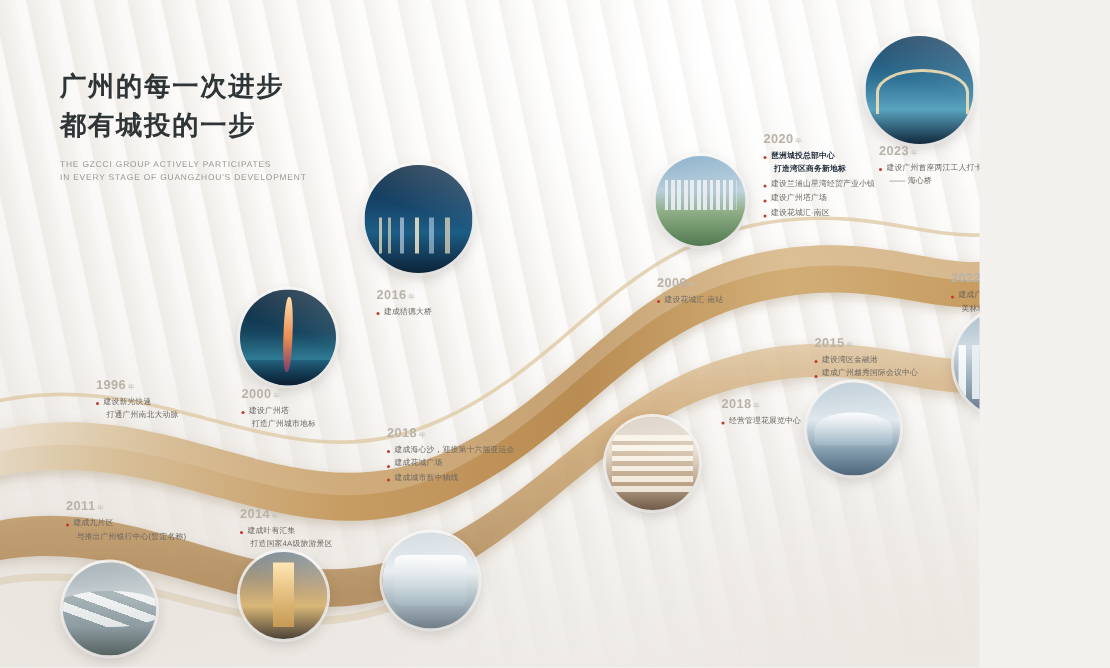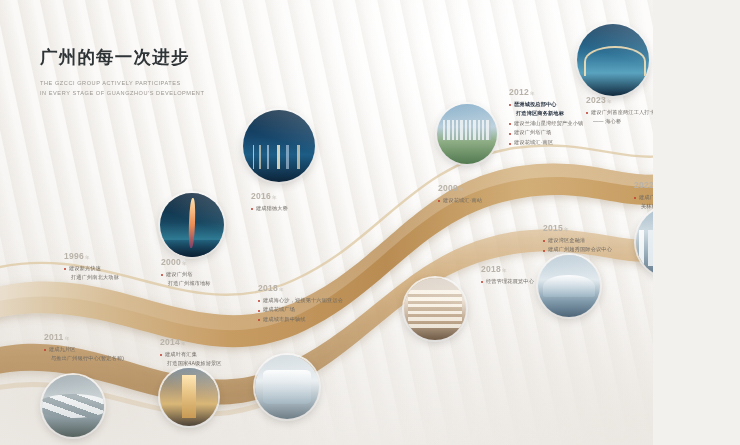--- a/index.html
+++ b/index.html
@@ -187,20 +187,21 @@
              C 104 234, 186 330, 294 280
              C 382 240, 412 164, 514 148
              C 602 135, 640 178, 700 142
              C 726 127, 740 108, 762 92" fill="none" stroke="#dcc49b" stroke-width="2.4" opacity=".7"></path>
     <path d="M -20 392
              C 88 360, 166 444, 268 402" fill="none" stroke="#d9c6a8" stroke-width="5" opacity=".5"></path>
   </svg>
 
   <div class="header">
     <div class="h-line">广州的每一次进步</div>
+    <div class="h-line">都有城投的一步</div>
     <div class="h-sub">THE GZCCI GROUP ACTIVELY PARTICIPATES</div>
     <div class="h-sub" style="margin-top:0">IN EVERY STAGE OF GUANGZHOU'S DEVELOPMENT</div>
   </div>
 
   <div class="node" style="left:577px;top:24px;width:72px;height:72px;">
     <div class="ph ph-bridge2"></div>
     <div class="glass"></div>
   </div>
 
   <div class="node" style="left:243px;top:110px;width:72px;height:72px;">
@@ -309,21 +310,21 @@
 
   <div class="lbl" style="left:481px;top:265px;">
     <div class="yr">
       <span>2018</span><span class="ysuf">年</span>
     </div>
     <div class="li">经营管理花展览中心</div>
   </div>
 
   <div class="lbl" style="left:509px;top:88px;">
     <div class="yr">
-      <span>2012</span><span class="ysuf">年</span>
+      <span>2020</span><span class="ysuf">年</span>
     </div>
     <div class="li b">琶洲城投总部中心</div>
     <div class="li b plain">打造湾区商务新地标</div>
     <div class="li">建设兰浦山星湾经贸产业小镇</div>
     <div class="li">建设广州塔广场</div>
     <div class="li">建设花城汇·南区</div>
   </div>
 
   <div class="lbl" style="left:543px;top:224px;">
     <div class="yr">

